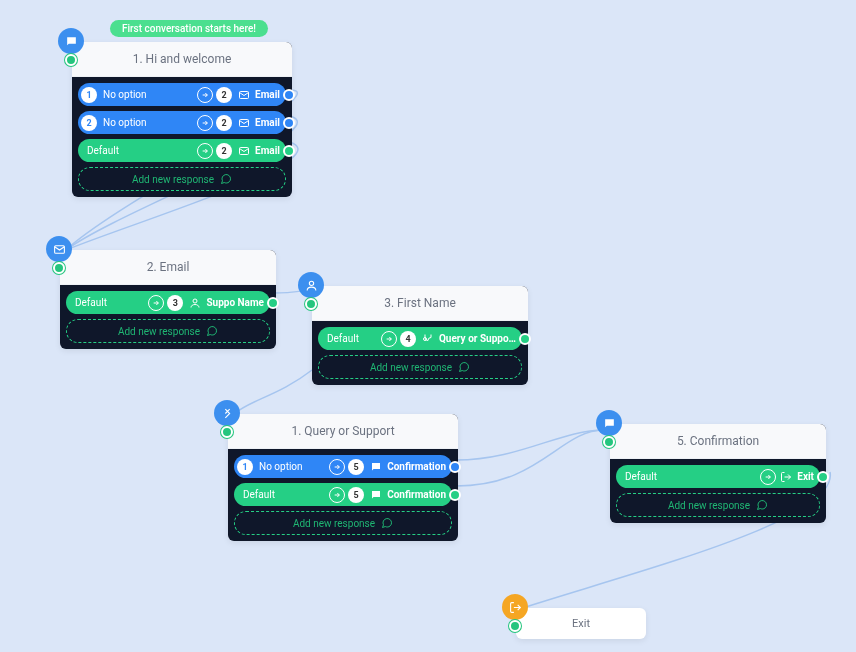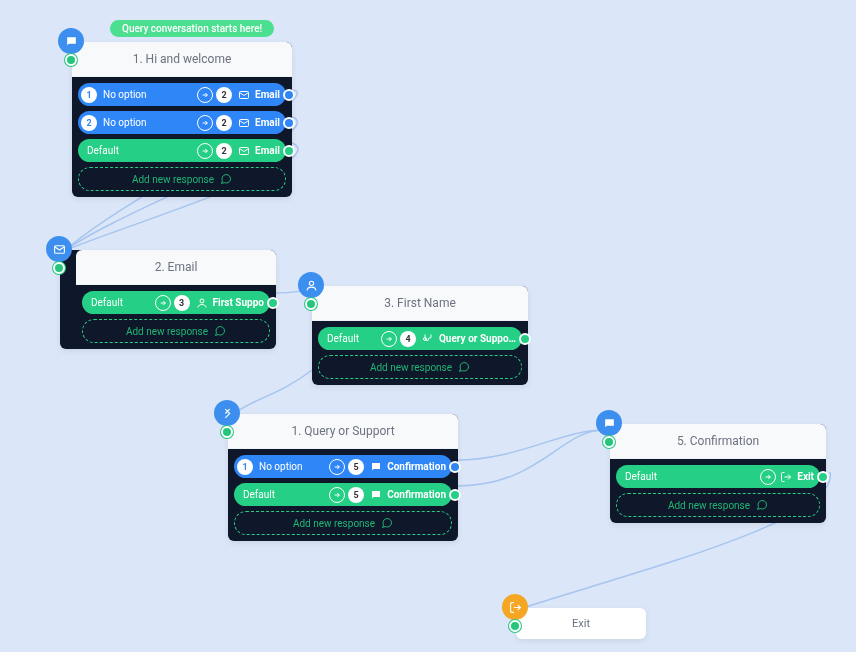--- a/index.html
+++ b/index.html
@@ -60,21 +60,21 @@
   <path d="M 312 370 C 280 395, 250 400, 234 414"></path>
 
   <path d="M 456 460 C 520 460, 560 430, 604 430"></path>
   <path d="M 456 486 C 540 486, 560 430, 604 430"></path>
 
   <path d="M 830 472 C 840 520, 640 570, 516 610"></path>
 </svg>
 
 <div class="canvas">
 
-  <div class="start-badge" style="left:110px; top:20px;">Query conversation starts here!</div>
+  <div class="start-badge" style="left:110px; top:20px;">First conversation starts here!</div>
 
   <div class="node" style="left:72px; top:42px; width:220px;">
     <div class="node-icon blue">
       <svg class="icon-svg" viewBox="0 0 24 24" width="13" height="13" fill="#fff">
           <path d="M4 4h16v12H7l-3 3V4z"></path>
         </svg>
     </div>
     <div class="node-port"></div>
     <div class="node-header">1. Hi and welcome</div>
     <div class="node-body">
@@ -136,21 +136,21 @@
       </div>
       <div class="add-response">
         <span>Add new response</span>
         <svg width="12" height="12" viewBox="0 0 24 24" fill="none" stroke="#1fb673" stroke-width="2">
             <path d="M21 11.5a8.38 8.38 0 01-8.5 8.5 8.5 8.5 0 01-4-.95L3 21l1.95-5.5A8.5 8.5 0 1121 11.5z"></path>
           </svg>
       </div>
     </div>
   </div>
 
-  <div class="node" style="left:60px; top:250px; width:216px;padding-left:16px;">
+  <div class="node" style="left:60px; top:250px; width:216px;">
     <div class="node-icon blue">
       <svg class="icon-svg" viewBox="0 0 24 24" width="13" height="13" fill="none" stroke="#fff" stroke-width="2">
           <rect x="3" y="5" width="18" height="14" rx="2"></rect>
           <path d="M3 7l9 6 9-6"></path>
         </svg>
     </div>
     <div class="node-port"></div>
     <div class="node-header">2. Email</div>
     <div class="node-body">
       <div class="row green">
@@ -161,21 +161,21 @@
               <path d="M5 12h14M13 6l6 6-6 6"></path>
             </svg>
           </span>
         <span class="target-num">3</span>
         <span class="ticon">
             <svg viewBox="0 0 24 24" width="12" height="12" fill="none" stroke="#fff" stroke-width="2">
               <circle cx="12" cy="8" r="4"></circle>
               <path d="M4 21c0-4 4-6 8-6s8 2 8 6"></path>
             </svg>
           </span>
-        <span class="target-label">First Suppo</span>
+        <span class="target-label">Suppo Name</span>
         <span class="out-port"></span>
       </div>
       <div class="add-response">
         <span>Add new response</span>
         <svg width="12" height="12" viewBox="0 0 24 24" fill="none" stroke="#1fb673" stroke-width="2">
             <path d="M21 11.5a8.38 8.38 0 01-8.5 8.5 8.5 8.5 0 01-4-.95L3 21l1.95-5.5A8.5 8.5 0 1121 11.5z"></path>
           </svg>
       </div>
     </div>
   </div>

